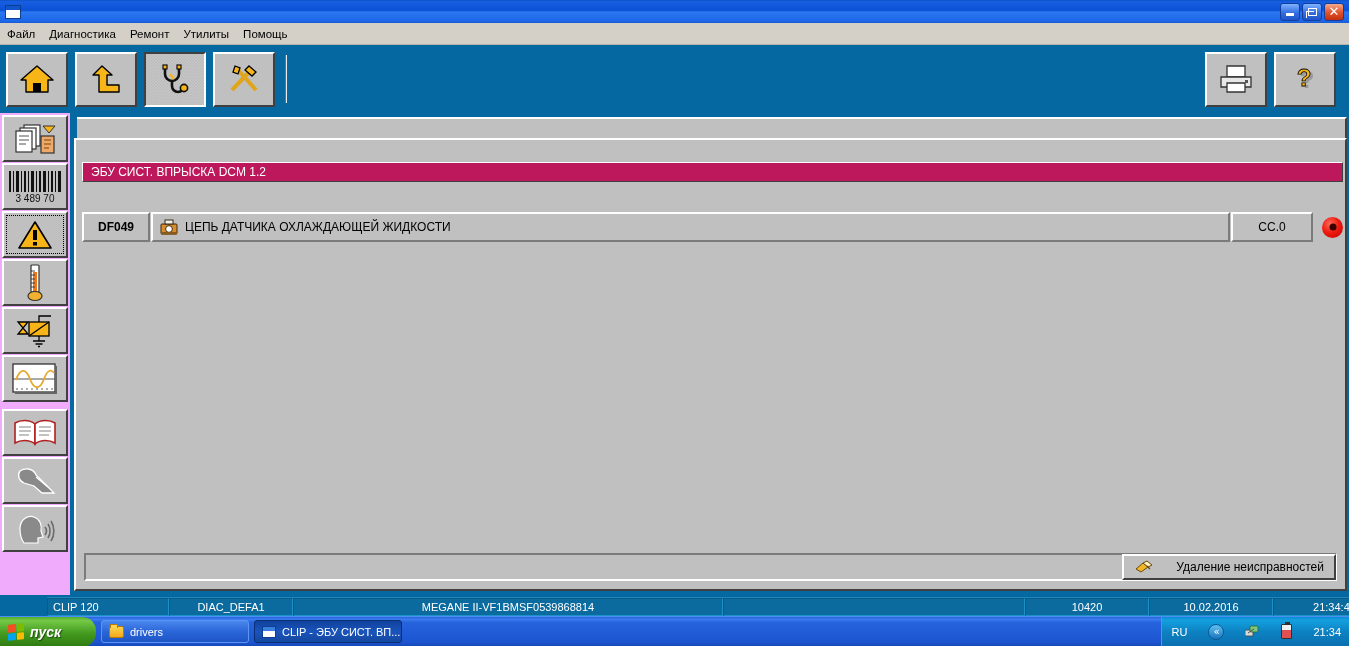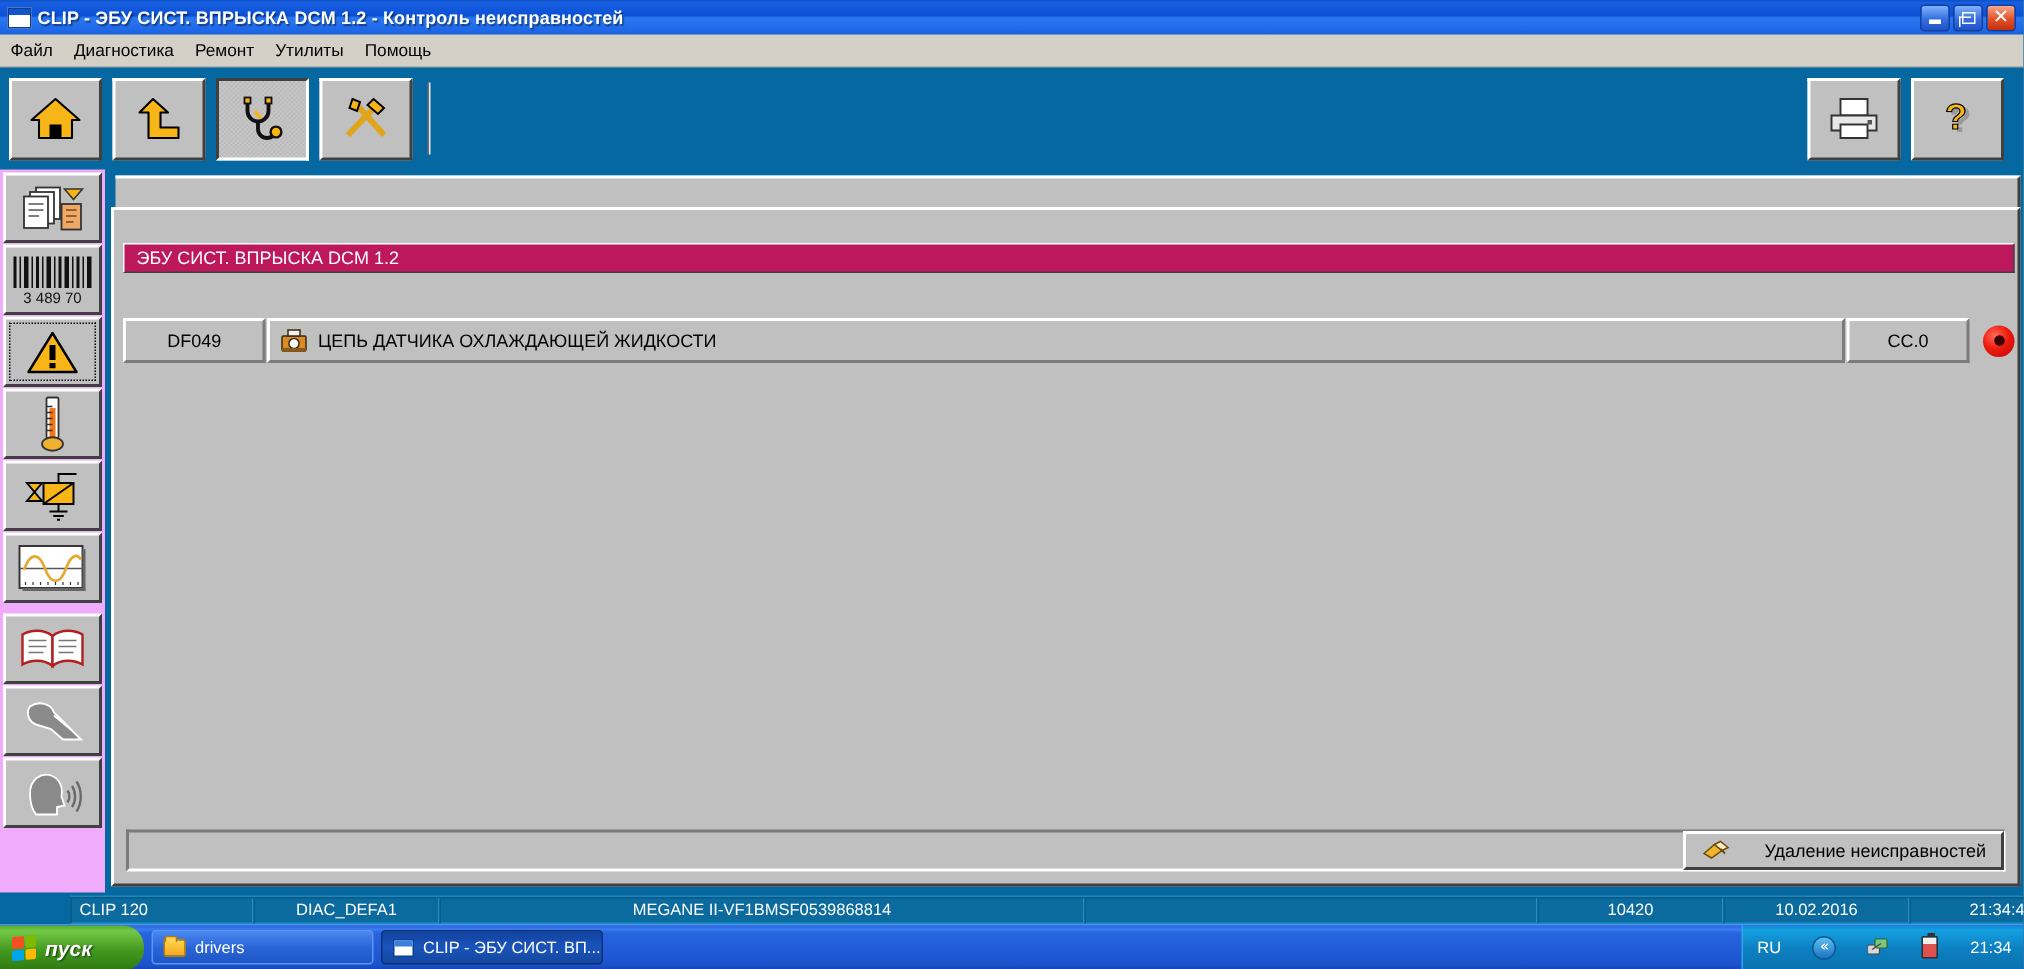--- a/index.html
+++ b/index.html
@@ -148,21 +148,21 @@
   .fault-row {
     position: absolute; left: 6px; top: 72px; width: 1261px; height: 30px;
     display: flex; align-items: center;
   }
   .cell {
     height: 30px; background: #c0c0c0;
     border-top: 2px solid #ffffff; border-left: 2px solid #ffffff;
     border-right: 2px solid #7b7b7b; border-bottom: 2px solid #7b7b7b;
     display: flex; align-items: center; font-size: 12px; color: #000;
   }
-  .cell-code { width: 95px; justify-content: center; }
+  .cell-code { width: 68px; justify-content: center; font-weight: bold; }
   .cell-desc { flex: 1; padding-left: 7px; gap: 7px; margin-left: 1px; }
   .cell-status { width: 82px; justify-content: center; margin-left: 1px; }
   .led {
     width: 21px; height: 21px; border-radius: 50%; margin-left: 9px;
     background: radial-gradient(circle at 38% 33%, #ff6a5a 0%, #ee1c10 45%, #c00000 100%);
     position: relative; flex: none;
   }
   .led::after {
     content: ""; position: absolute; left: 50%; top: 50%;
     transform: translate(-50%,-50%);
@@ -281,21 +281,20 @@
   }
   svg { display: block; }
 </style>
 </head>
 <body>
 
 <div class="app">
 
   <div class="titlebar">
     <div class="tb-icon"></div>
-    <div class="tb-title">CLIP - ЭБУ СИСТ. ВПРЫСКА DCM 1.2 - Контроль неисправностей</div>
     <div class="tb-spacer"></div>
     <div class="tb-btns">
       <div class="tb-btn">
           <div class="glyph-min"></div>
         </div>
       <div class="tb-btn">
           <div class="glyph-max"></div>
         </div>
       <div class="tb-btn close">
           <span class="glyph-close">✕</span>

